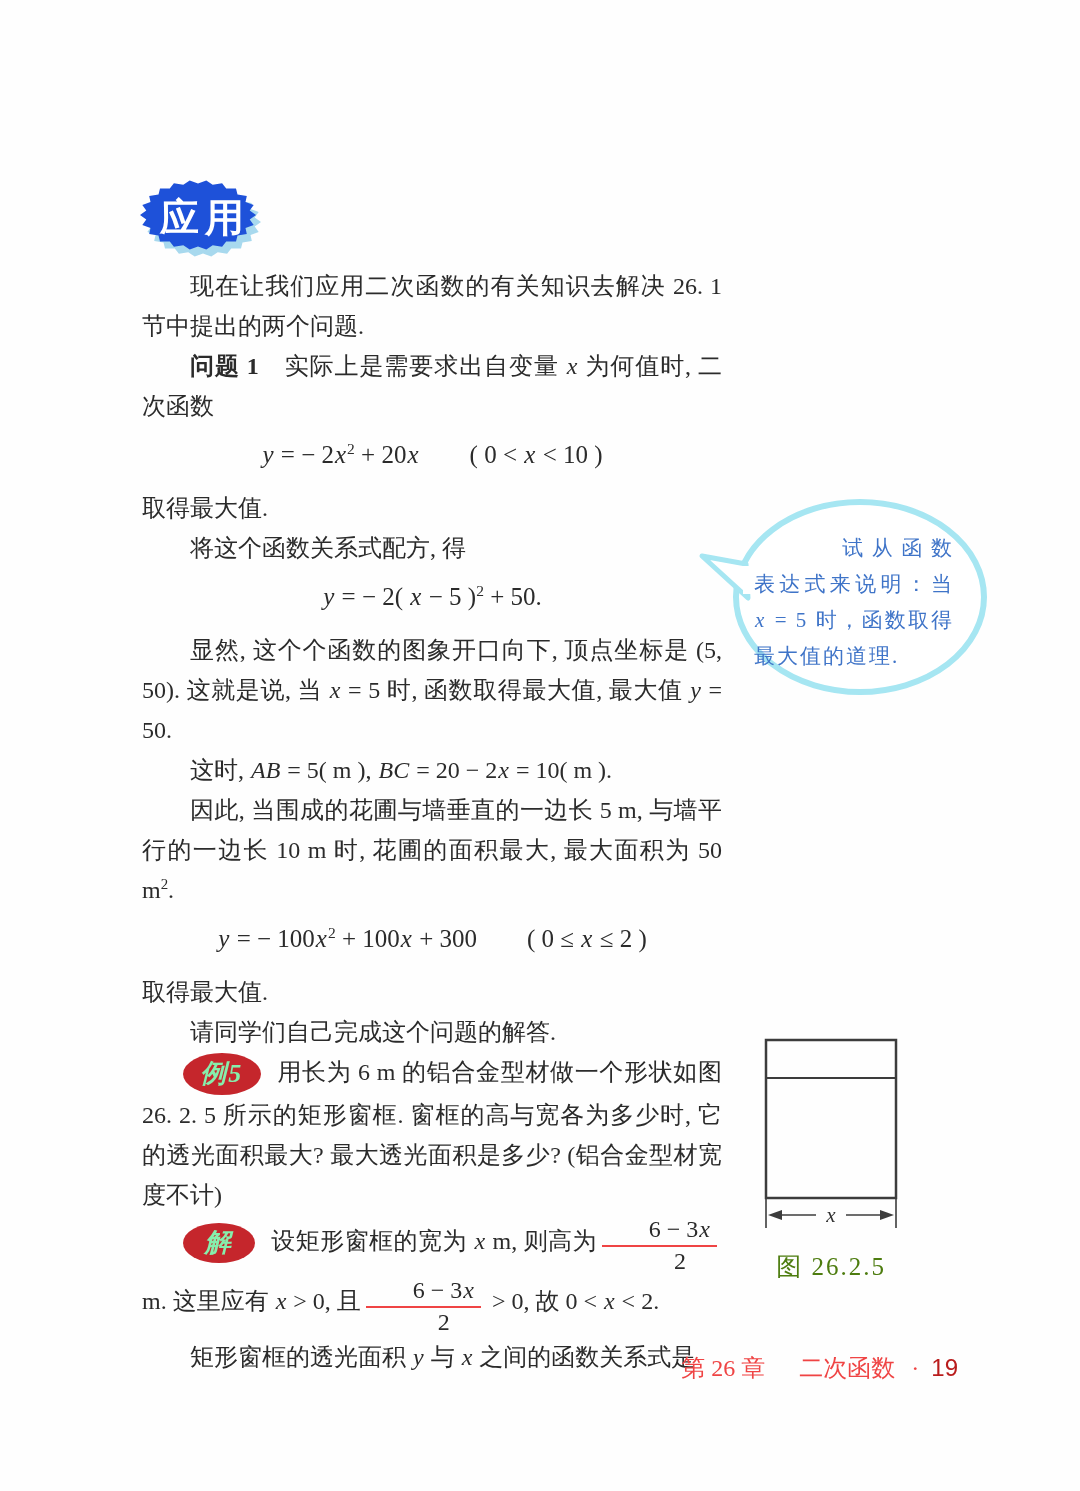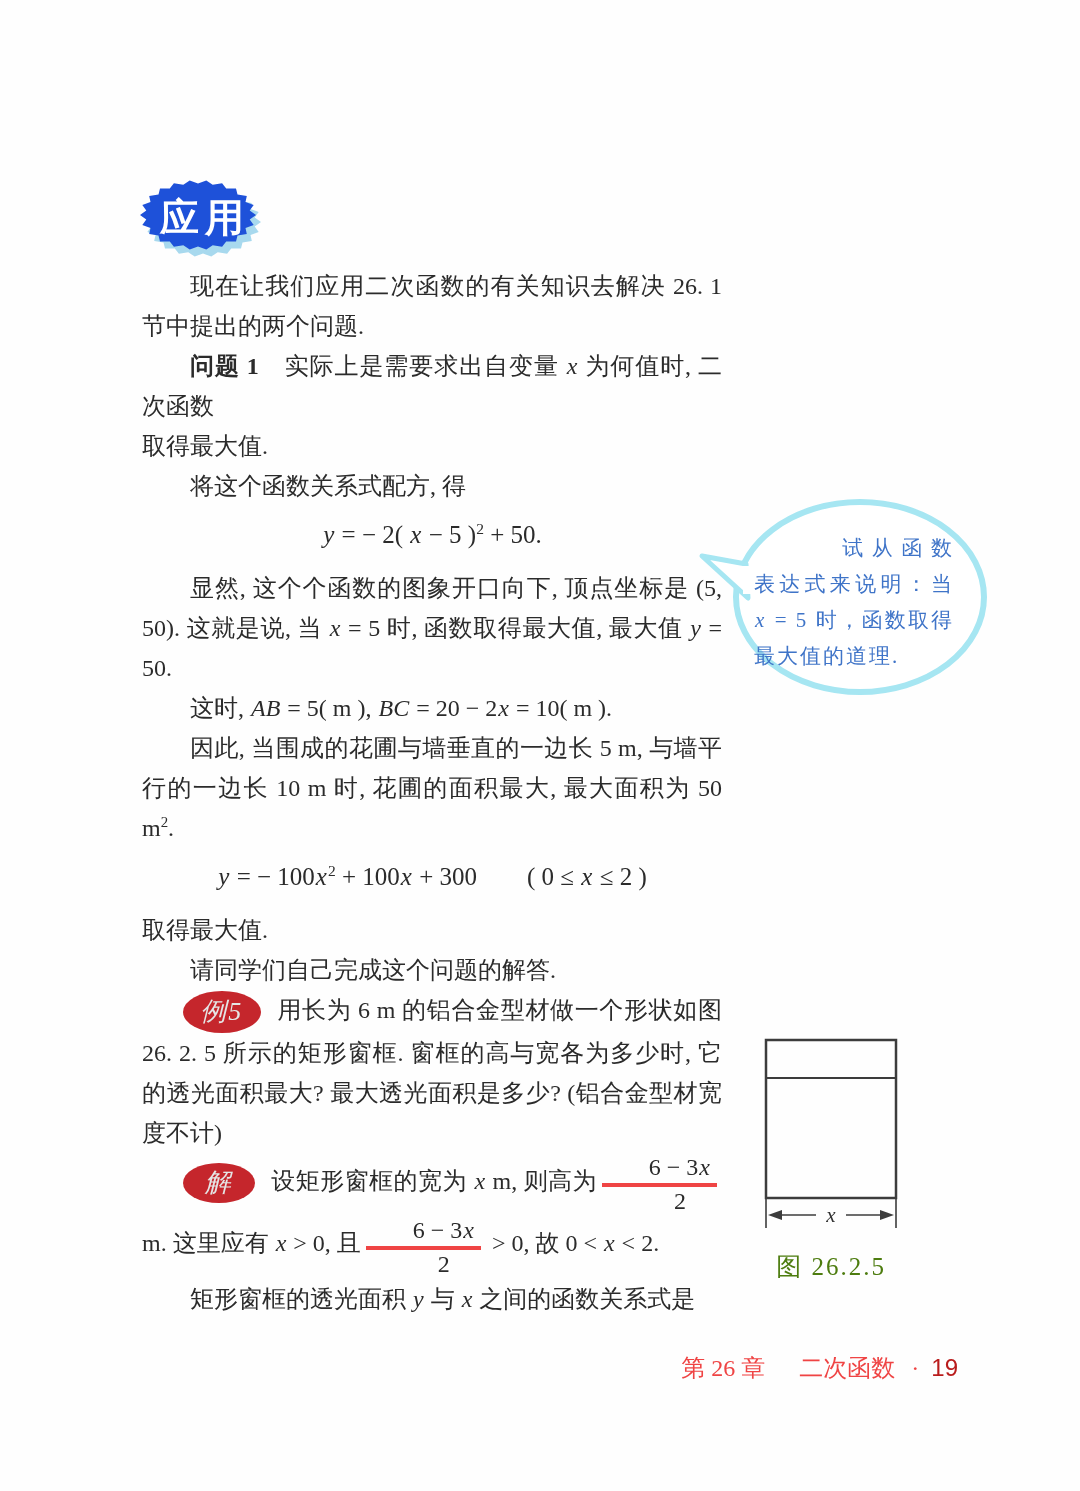--- a/index.html
+++ b/index.html
@@ -17,25 +17,25 @@
   .col{position:absolute;left:142px;top:266px;width:580px;font-size:24px;line-height:40px;
        text-align:justify;}
   .col p{margin:0;}
   .indent{text-indent:2em;}
   .hang{text-indent:1.7em;}
   .formula{text-align:center;font-size:25px;margin:7px 0 11px;line-height:44px;}
   .b{font-weight:bold;}
   .i{font-style:italic;font-family:"Liberation Serif","DejaVu Serif",serif;padding:0 1px;}
   .sup{font-size:0.62em;vertical-align:super;line-height:0;}
   .frac{display:inline-block;text-align:center;vertical-align:-0.85em;line-height:1.2;margin:0 5px;}
-  .frac .num{display:block;border-bottom:4px solid #ef4444;padding:0 6px 1px;}
+  .frac .num{display:block;border-bottom:2px solid #ef4444;padding:0 6px 1px;}
   .frac .den{display:block;}
 
   .badge-red{display:inline-block;min-width:78px;height:42px;line-height:42px;border-radius:50%;
-        background:#c5262c;color:#e5e5e5;text-align:center;font-size:26px;font-weight:normal;
+        background:#c5262c;color:#86efac;text-align:center;font-size:26px;font-weight:bold;
         font-style:italic;margin-right:16px;vertical-align:middle;text-indent:0;letter-spacing:2px;}
   .badge-jie{min-width:72px;height:40px;line-height:40px;}
 
   
   .bubble{position:absolute;left:698px;top:494px;width:296px;height:212px;}
   .bubble svg{position:absolute;left:0;top:0;}
   .bubble-text{position:absolute;left:56px;top:36px;width:200px;color:#3f74c8;font-size:21px;
         line-height:36px;letter-spacing:2px;text-indent:4.2em;text-align:justify;}
 
   
@@ -59,20 +59,21 @@
     <svg width="124" height="78">
       <polygon class="burst" fill="#a8d9ee" points="121.0,42.0 114.7,46.5 118.7,51.9 110.5,55.1 111.8,60.9 102.5,62.6 101.0,68.5 91.2,68.5 87.1,73.8 77.7,72.2 71.3,76.6 63.0,73.5 54.7,76.6 48.3,72.2 38.9,73.8 34.8,68.5 25.0,68.5 23.5,62.6 14.2,60.9 15.5,55.1 7.3,51.9 11.3,46.5 5.0,42.0 11.3,37.5 7.3,32.1 15.5,28.9 14.2,23.1 23.5,21.4 25.0,15.5 34.8,15.5 38.9,10.2 48.3,11.8 54.7,7.4 63.0,10.5 71.3,7.4 77.7,11.8 87.1,10.2 91.2,15.5 101.0,15.5 102.5,21.4 111.8,23.1 110.5,28.9 118.7,32.1 114.7,37.5"></polygon>
       <polygon class="burst" fill="#1e51d9" points="116.0,35.0 109.7,39.5 113.7,44.9 105.5,48.1 106.8,53.9 97.5,55.6 96.0,61.5 86.2,61.5 82.1,66.8 72.7,65.2 66.3,69.6 58.0,66.5 49.7,69.6 43.3,65.2 33.9,66.8 29.8,61.5 20.0,61.5 18.5,55.6 9.2,53.9 10.5,48.1 2.3,44.9 6.3,39.5 0.0,35.0 6.3,30.5 2.3,25.1 10.5,21.9 9.2,16.1 18.5,14.4 20.0,8.5 29.8,8.5 33.9,3.2 43.3,4.8 49.7,0.4 58.0,3.5 66.3,0.4 72.7,4.8 82.1,3.2 86.2,8.5 96.0,8.5 97.5,14.4 106.8,16.1 105.5,21.9 113.7,25.1 109.7,30.5"></polygon>
     </svg>
     <span class="badge-app-label">应用</span>
   </div>
 
   <div class="col">
     <p class="indent"><span>现在让我们应用二次函数的有关知识去解决 26. 1 节中提出的两个问题.</span></p>
     <p class="indent"><span class="b">问题 1</span><span>　实际上是需要求出自变量 </span><span class="i">x</span><span> 为何值时, 二次函数</span></p>
+    <div class="formula"><span class="i">y</span><span> = − 2</span><span class="i">x</span><span class="sup">2</span><span> + 20</span><span class="i">x</span><span>　　( 0 &lt; </span><span class="i">x</span><span> &lt; 10 )</span></div>
     <p><span>取得最大值.</span></p>
     <p class="indent"><span>将这个函数关系式配方, 得</span></p>
     <div class="formula"><span class="i">y</span><span> = − 2( </span><span class="i">x</span><span> − 5 )</span><span class="sup">2</span><span> + 50.</span></div>
     <p class="indent"><span>显然, 这个个函数的图象开口向下, 顶点坐标是 (5, 50). 这就是说, 当 </span><span class="i">x</span><span> = 5 时, 函数取得最大值, 最大值 </span><span class="i">y</span><span> = 50.</span></p>
     <p class="indent"><span>这时, </span><span class="i">AB</span><span> = 5( m ), </span><span class="i">BC</span><span> = 20 − 2</span><span class="i">x</span><span> = 10( m ).</span></p>
     <p class="indent"><span>因此, 当围成的花圃与墙垂直的一边长 5 m, 与墙平行的一边长 10 m 时, 花圃的面积最大, 最大面积为 50 m</span><span class="sup">2</span><span>.</span></p>
     <div class="formula"><span class="i">y</span><span> = − 100</span><span class="i">x</span><span class="sup">2</span><span> + 100</span><span class="i">x</span><span> + 300　　( 0 ≤ </span><span class="i">x</span><span> ≤ 2 )</span></div>
     <p><span>取得最大值.</span></p>
     <p class="indent"><span>请同学们自己完成这个问题的解答.</span></p>
     <p class="hang">

